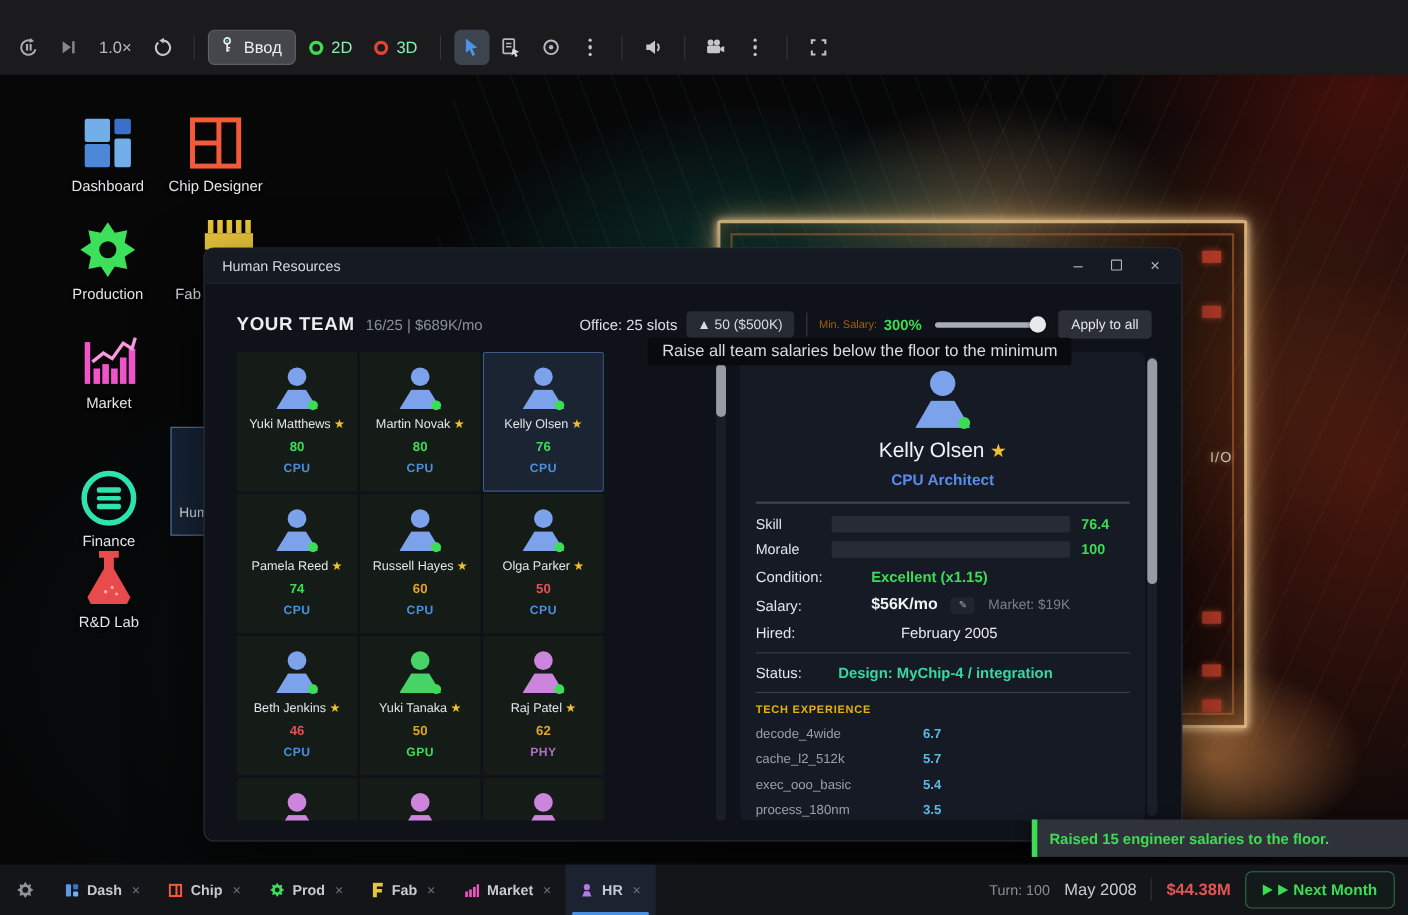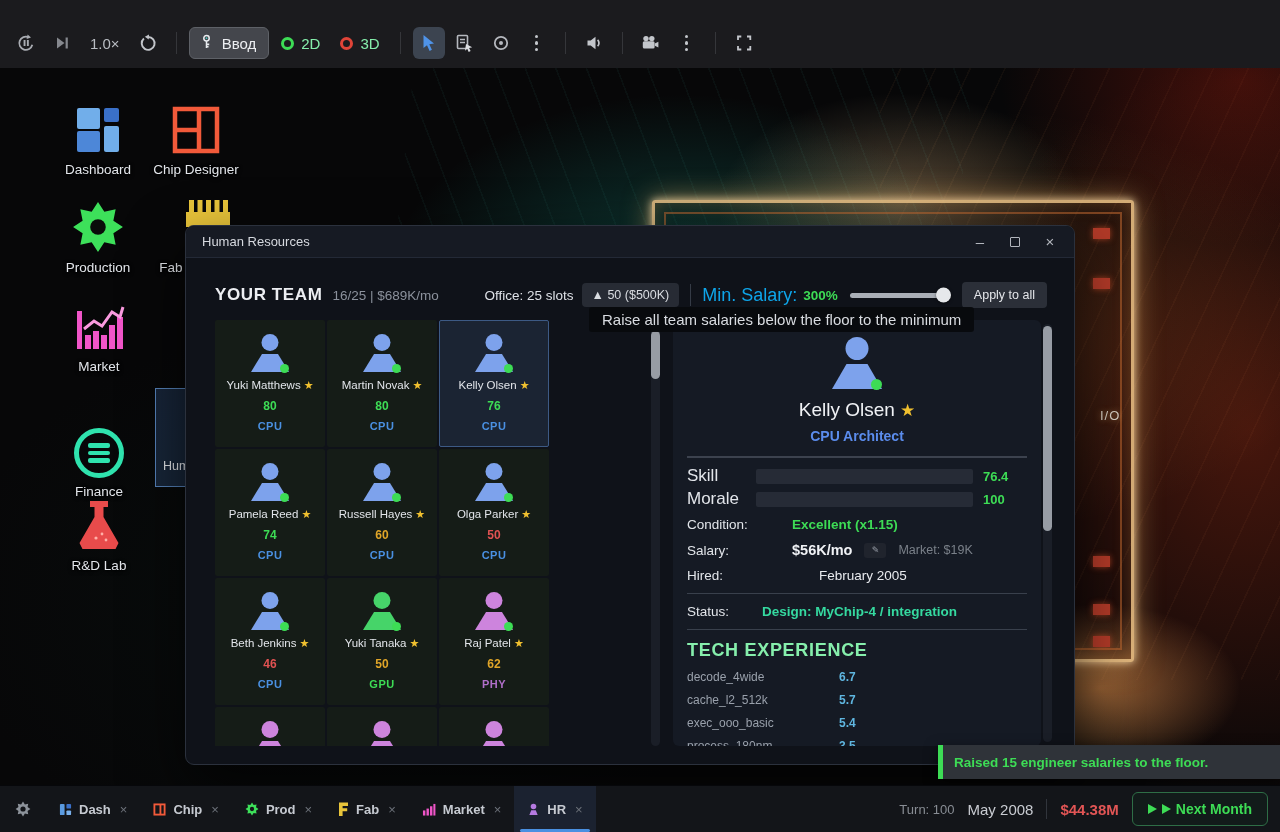--- a/index.html
+++ b/index.html
@@ -73,21 +73,21 @@
   .wc { color:#b2b6bd; font-size:15px; width:16px; text-align:center; cursor:default; }
   .wc-max i { display:inline-block; width:10px; height:10px; border:1.6px solid #b2b6bd; border-radius:1px; }
 
   .wheader { position:absolute; top:52px; left:29px; right:27px; height:34px; display:flex; align-items:center; }
   .yt-title { font-size:17px; font-weight:bold; color:#eceef2; letter-spacing:.6px; }
   .yt-stats { margin-left:10px; font-size:13.5px; color:#8b919c; }
   .office-label { margin-left:auto; font-size:13.5px; color:#dde0e6; }
   .office-btn { margin-left:8px; background:#272b34; border-radius:4px; padding:5px 10px;
     font-size:12.5px; color:#d9dce1; }
   .hdr-sep { width:1px; height:22px; background:#353b46; margin:0 11px; }
-  .minsal-label { font-size:18px; color:#0ea5e9; }
+  .minsal-label { font-size:10px; color:#a16207; }
   .minsal-val { margin-left:6px; font-size:13.5px; font-weight:bold; color:#3ddc55; }
   .slider { position:relative; width:100px; height:5px; background:#a9aeb6; border-radius:3px; margin:0 12px; }
   .slider .thumb { position:absolute; top:50%; width:15px; height:15px; border-radius:50%;
     background:#e6e8eb; transform:translateY(-50%); box-shadow:0 1px 3px rgba(0,0,0,.5); }
   .apply-btn { background:#2b2f38; border-radius:4px; padding:6px 12px; font-size:12.5px; color:#e4e6ea; }
 
   .tooltip { position:absolute; left:403px; top:81px; z-index:40; background:rgba(8,10,13,.97);
     border-radius:3px; padding:4px 13px; font-size:15px; color:#d9dce1; white-space:nowrap; }
 
   .cards { position:absolute; top:94px; left:29px; width:334px; height:426px; overflow:hidden;
@@ -121,35 +121,35 @@
 
   .detail { position:absolute; left:487px; top:94px; width:368px; height:426px; background:#151a24;
     border-radius:6px; overflow:hidden; padding:10px 14px 0; }
   .dperson { margin:7px auto 0; }
   .dname { text-align:center; margin-top:10px; font-size:19px; color:#f0f2f5; }
   .dname .star { color:#f0c02f; font-size:17px; margin-left:5px; }
   .drole { text-align:center; margin-top:7px; font-size:14px; font-weight:bold; color:#5b8cec; }
   .ddiv { border-top:2px solid #3c424e; margin:12px 0 10px; }
   .ddiv.thin { border-top-width:1px; border-color:#39404c; margin:10px 0; }
   .barrow { display:flex; align-items:center; height:16px; margin-bottom:7px; }
-  .blabel { width:69px; font-size:17px; color:#e2e5ea; }
+  .blabel { width:69px; font-size:13px; color:#e2e5ea; }
   .btrack { flex:1; height:15px; background:#262b36; border-radius:2px; overflow:hidden; }
   .bfill { height:100%; background:linear-gradient(180deg,#52e84e,#35cc38); border-radius:2px; }
   .bval { width:44px; margin-left:10px; font-size:13px; font-weight:bold; color:#3ddc55; }
   .inforow { display:flex; align-items:center; margin-top:10px; font-size:13.5px; }
   .ilabel { width:105px; color:#e2e5ea; }
   .ilabel.narrow { width:75px; }
   .cond-val { color:#3ddc55; font-weight:bold; }
   .sal-val { color:#f0f2f5; font-weight:bold; font-size:14.5px; }
   .edit-btn { margin-left:12px; width:22px; height:15px; background:#20242d; border-radius:3px;
     color:#9aa0aa; font-size:9px; line-height:15px; text-align:center; }
   .market-val { margin-left:12px; color:#7a8089; font-size:12.5px; }
   .hired-val { color:#e8eaee;margin-left:27px; }
   .status-val { color:#35d9a0; font-weight:bold; }
-  .tech-title { margin-top:8px; font-size:18px; font-weight:bold; letter-spacing:.7px; color:#86efac; }
+  .tech-title { margin-top:8px; font-size:10px; font-weight:bold; letter-spacing:.7px; color:#eab308; }
   .trow { display:flex; margin-top:9px; }
   .tname { width:152px; font-size:12px; color:#99a0ab; }
   .tval { font-size:12px; font-weight:bold; color:#5fb6e0; }
 
   
   .toast { position:absolute; left:938px; top:745px; width:342px; height:34px; z-index:20;
     background:#2f3339; display:flex; align-items:center; box-shadow:0 4px 14px rgba(0,0,0,.5); }
   .toast .bar { width:5px; height:100%; background:#3ddc55; }
   .toast .msg { margin-left:11px; font-size:13.5px; font-weight:bold; color:#3ddc55; }
 

